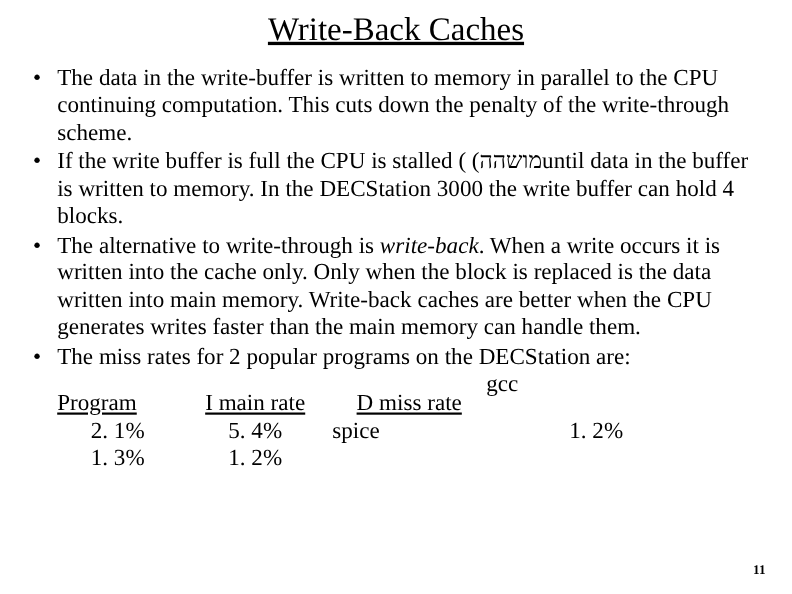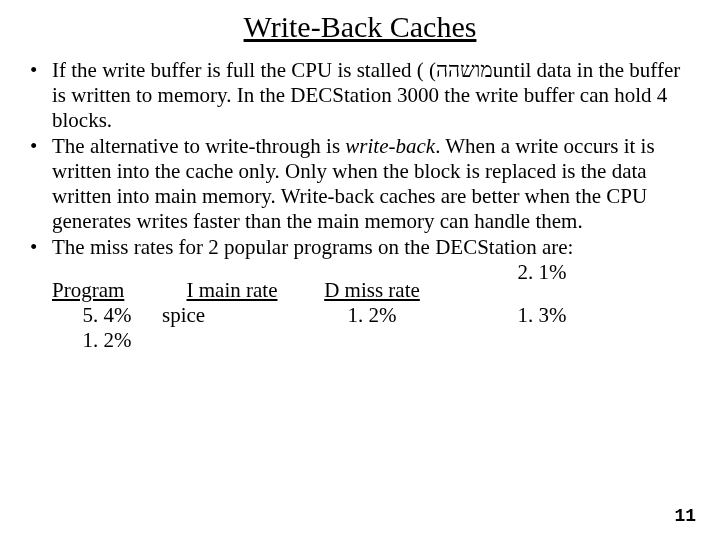--- a/index.html
+++ b/index.html
@@ -52,45 +52,49 @@
     grid-template-columns: 110px 140px 140px 200px;
     font-size: 21px;
     line-height: 1.18;
   }
   .table .hdr { text-decoration: underline; white-space: nowrap; margin-top: 18px; }
   .table .c2, .table .c3, .table .c4 { text-align: center; }
   .pagenum {
     position: absolute;
     right: 24px;
     bottom: 14px;
-    font-family: Liberation Mono, monospace;
+    font-family: Liberation Serif, serif;
     font-weight: bold;
-    font-size: 18px;
+    font-size: 12px;
   }
 </style>
 </head>
 <body>
 
 <div class="slide">
   <h1 class="title">Write-Back Caches</h1>
 
   <ul class="bullets">
+    <li>
+      <span>The data in the write-buffer is written to memory in parallel to the CPU continuing computation. This cuts down the penalty of the write-through scheme.</span>
+    </li>
     <li>
       <span>If the write buffer is full the CPU is stalled ( (מושההuntil data in the buffer is written to memory. In the DECStation 3000 the write buffer can hold 4 blocks.</span>
     </li>
     <li>
       <span>The alternative to write-through is </span><span class="italic">write-back</span><span>. When a write occurs it is written into the cache only. Only when the block is replaced is the data written into main memory. Write-back caches are better when the CPU generates writes faster than the main memory can handle them.</span>
     </li>
     <li>
       <span>The miss rates for 2 popular programs on the DECStation are:</span>
       <div class="table">
         <div class="hdr c1">Program</div>
         <div class="hdr c2">I main rate</div>
         <div class="hdr c3">D miss rate</div>
 
+        <div class="c1">gcc</div>
         <div class="c3">2. 1%</div>
         <div class="c4">5. 4%</div>
 
         <div class="c1">spice</div>
         <div class="c2">1. 2%</div>
         <div class="c3">1. 3%</div>
         <div class="c4">1. 2%</div>
       </div>
     </li>
   </ul>

